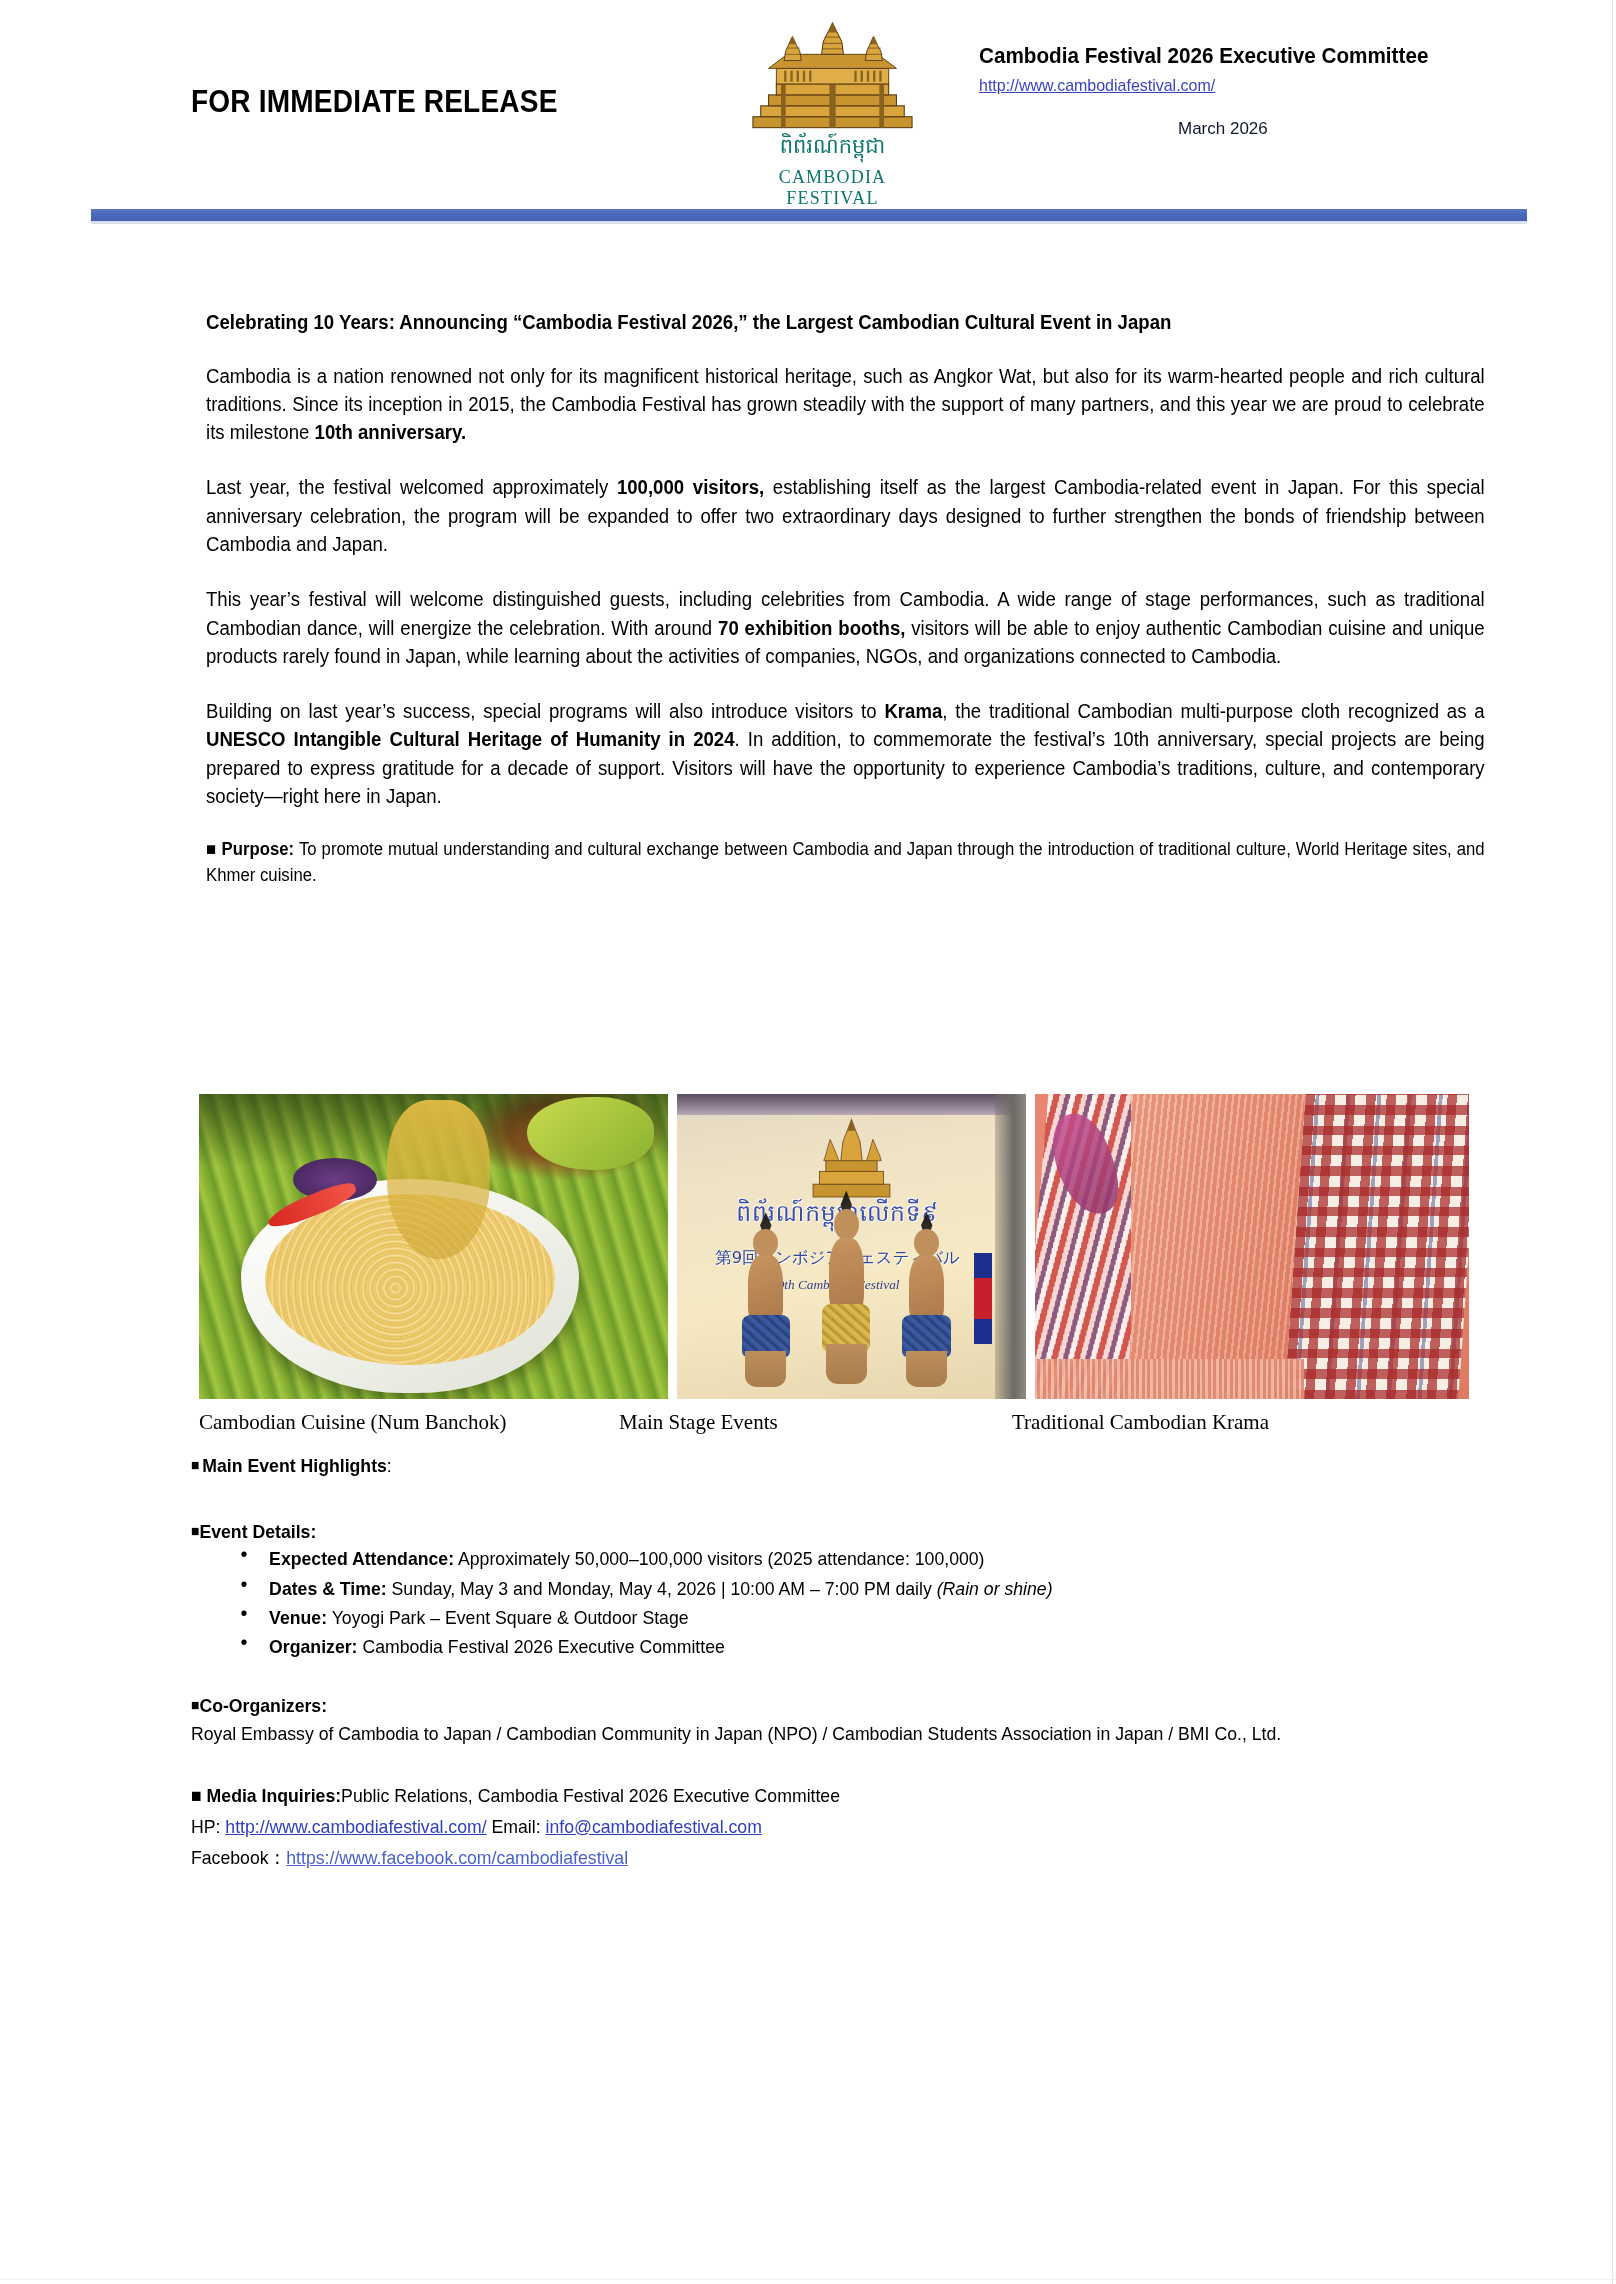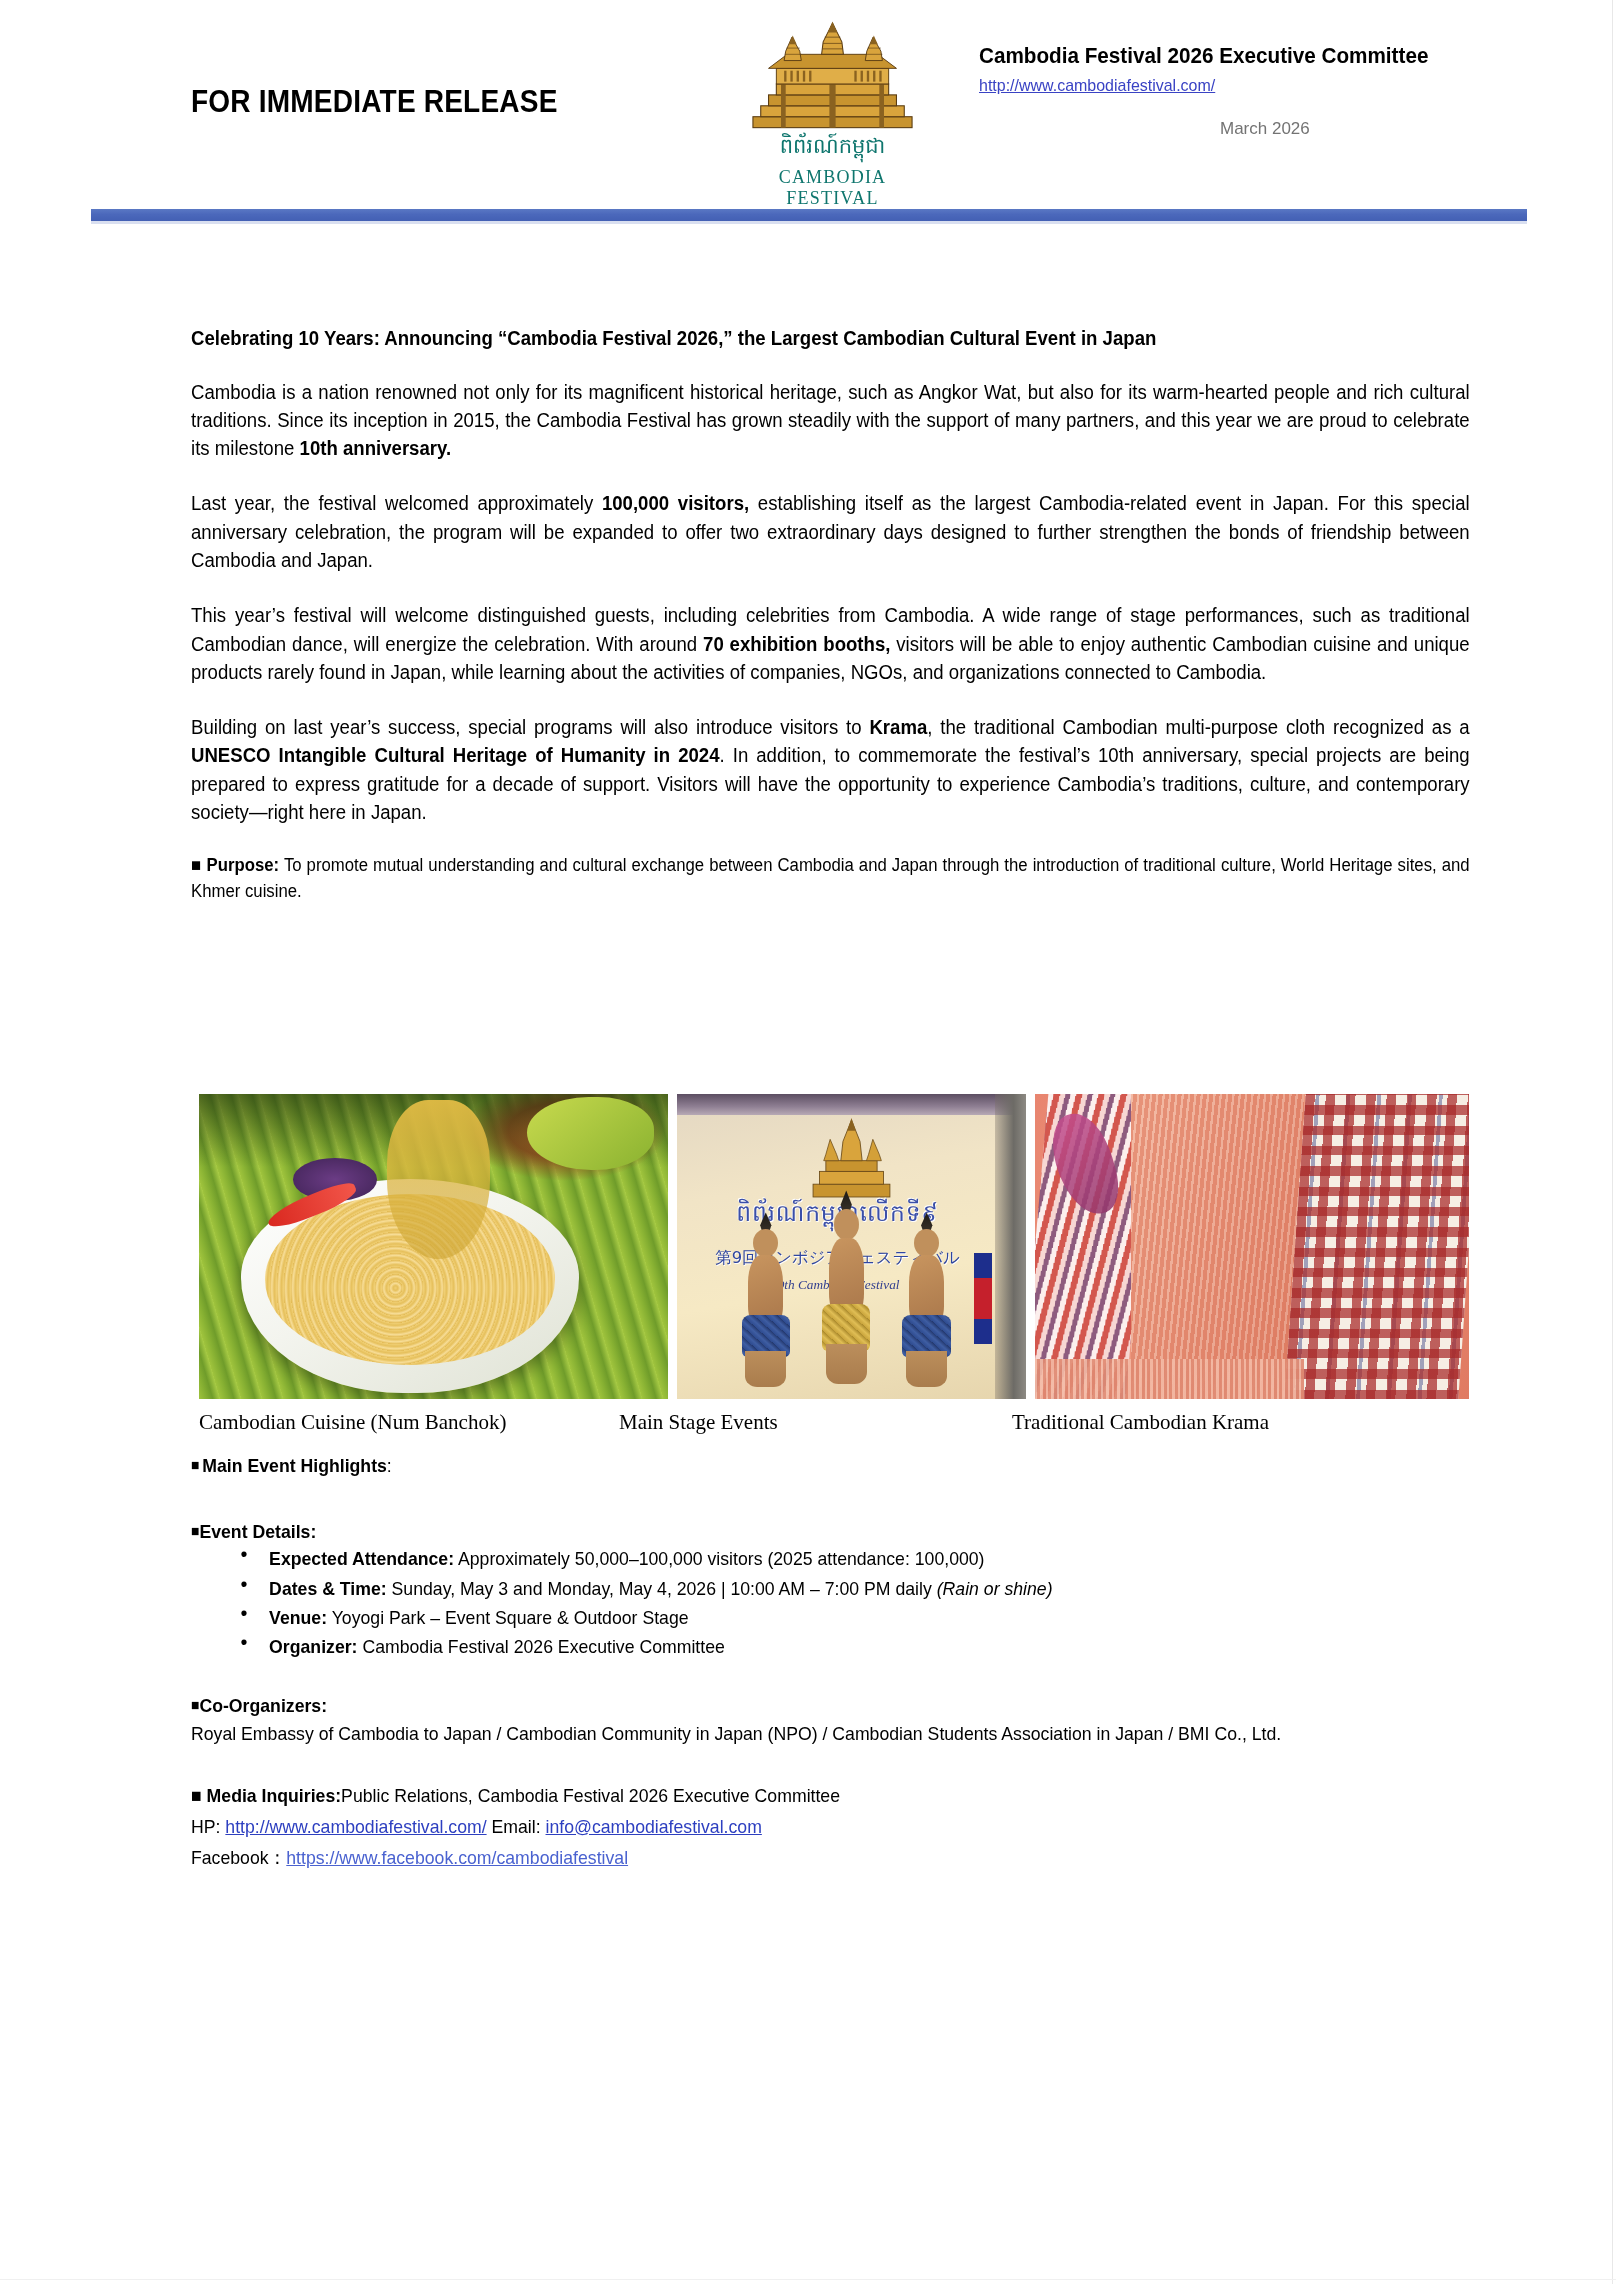--- a/index.html
+++ b/index.html
@@ -110,23 +110,22 @@
     text-decoration: underline;
     transform: scaleX(0.94);
     transform-origin: left center;
     white-space: nowrap;
   }
   .header-date {
     position: absolute;
     left: 1178px;
     top: 119px;
     font-size: 17px;
-    color: #737373;
-    white-space: nowrap;
-    margin-left: 42px;
+    color: #0f172a;
+    white-space: nowrap;
   }
 
   .divider-bar {
     position: absolute;
     left: 91px;
     top: 209px;
     width: 1436px;
     height: 11.7px;
     background: linear-gradient(to bottom, #5a78c4 0%, #4b68bb 45%, #4360b4 100%);
   }
@@ -135,24 +134,23 @@
     left: 91px;
     top: 221px;
     width: 1436px;
     height: 3.1px;
     background: rgba(120,140,200,0.28);
   }
 
   
   .content {
     position: absolute;
-    left: 191px;
+    left: 206px;
     top: 309px;
     width: 1279px;
-    margin-top: 16px;
   }
   .ttl {
     font-size: 20px;
     font-weight: bold;
     line-height: 1.3;
     transform: scaleX(0.93);
     transform-origin: left top;
     width: 107.5%;
     margin-bottom: 26.6px;
   }

